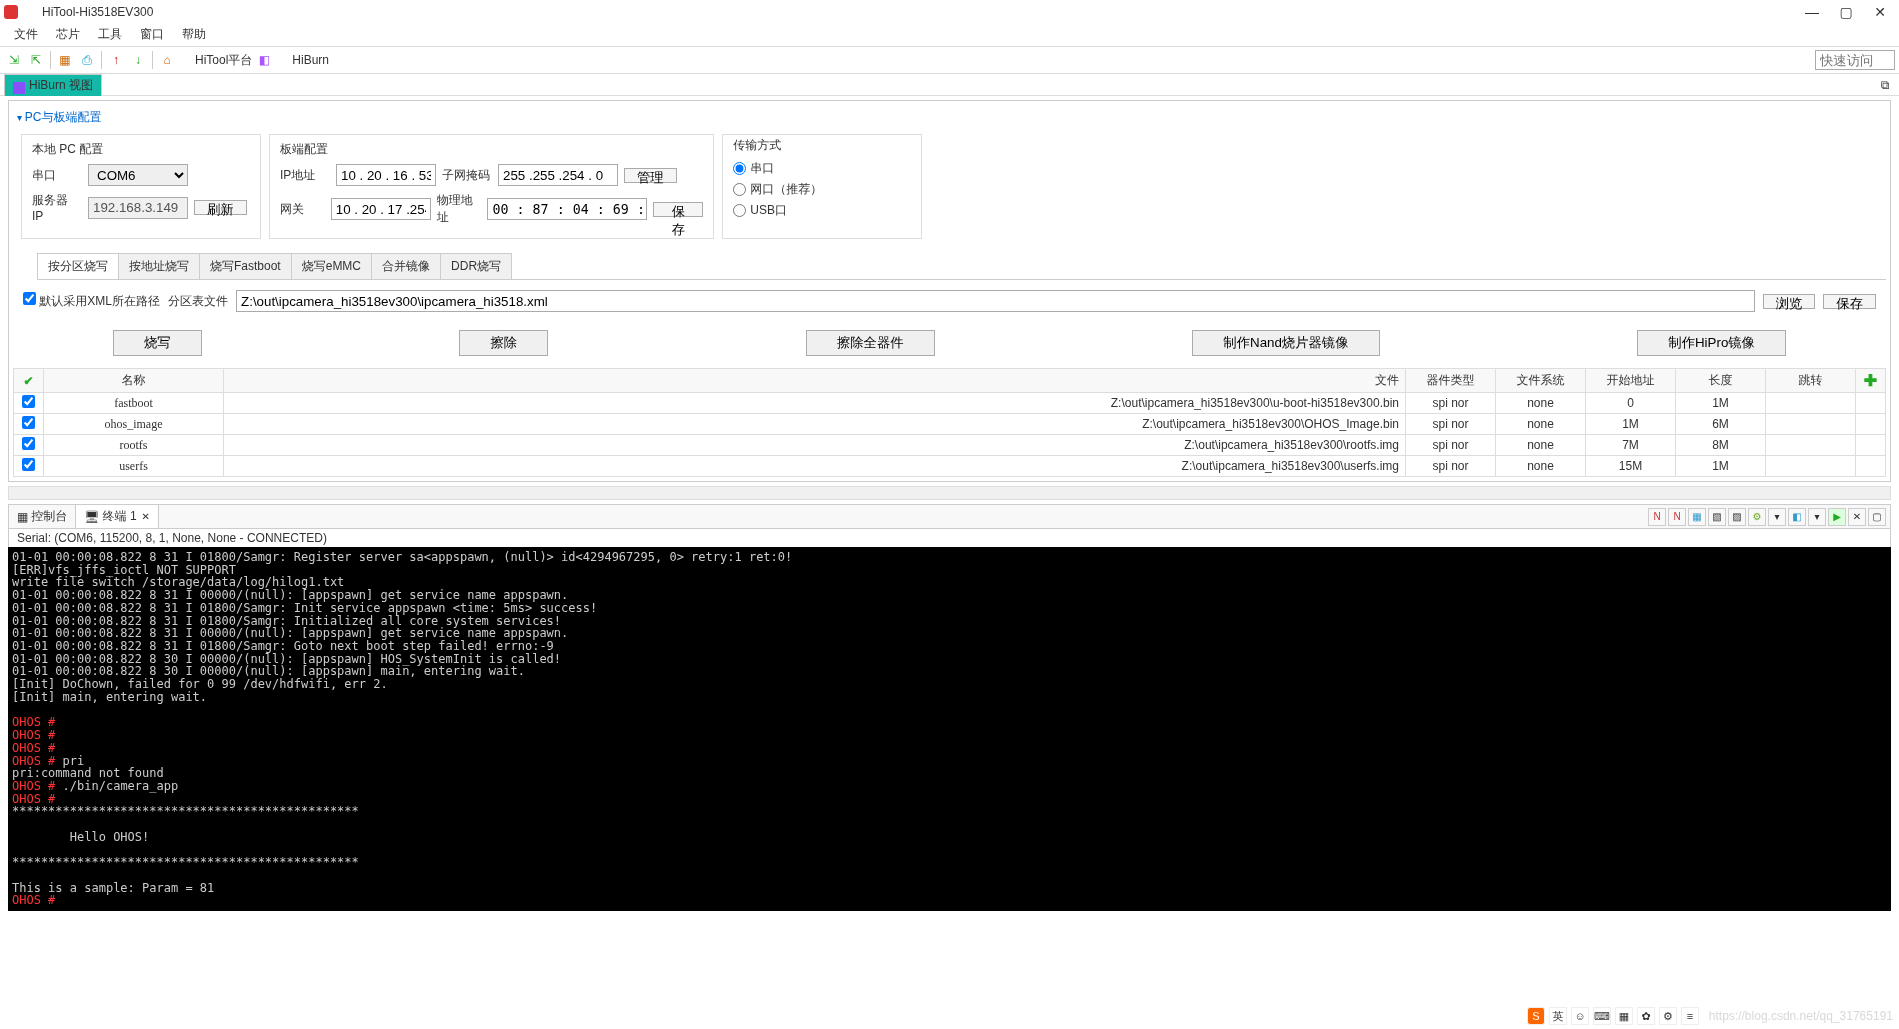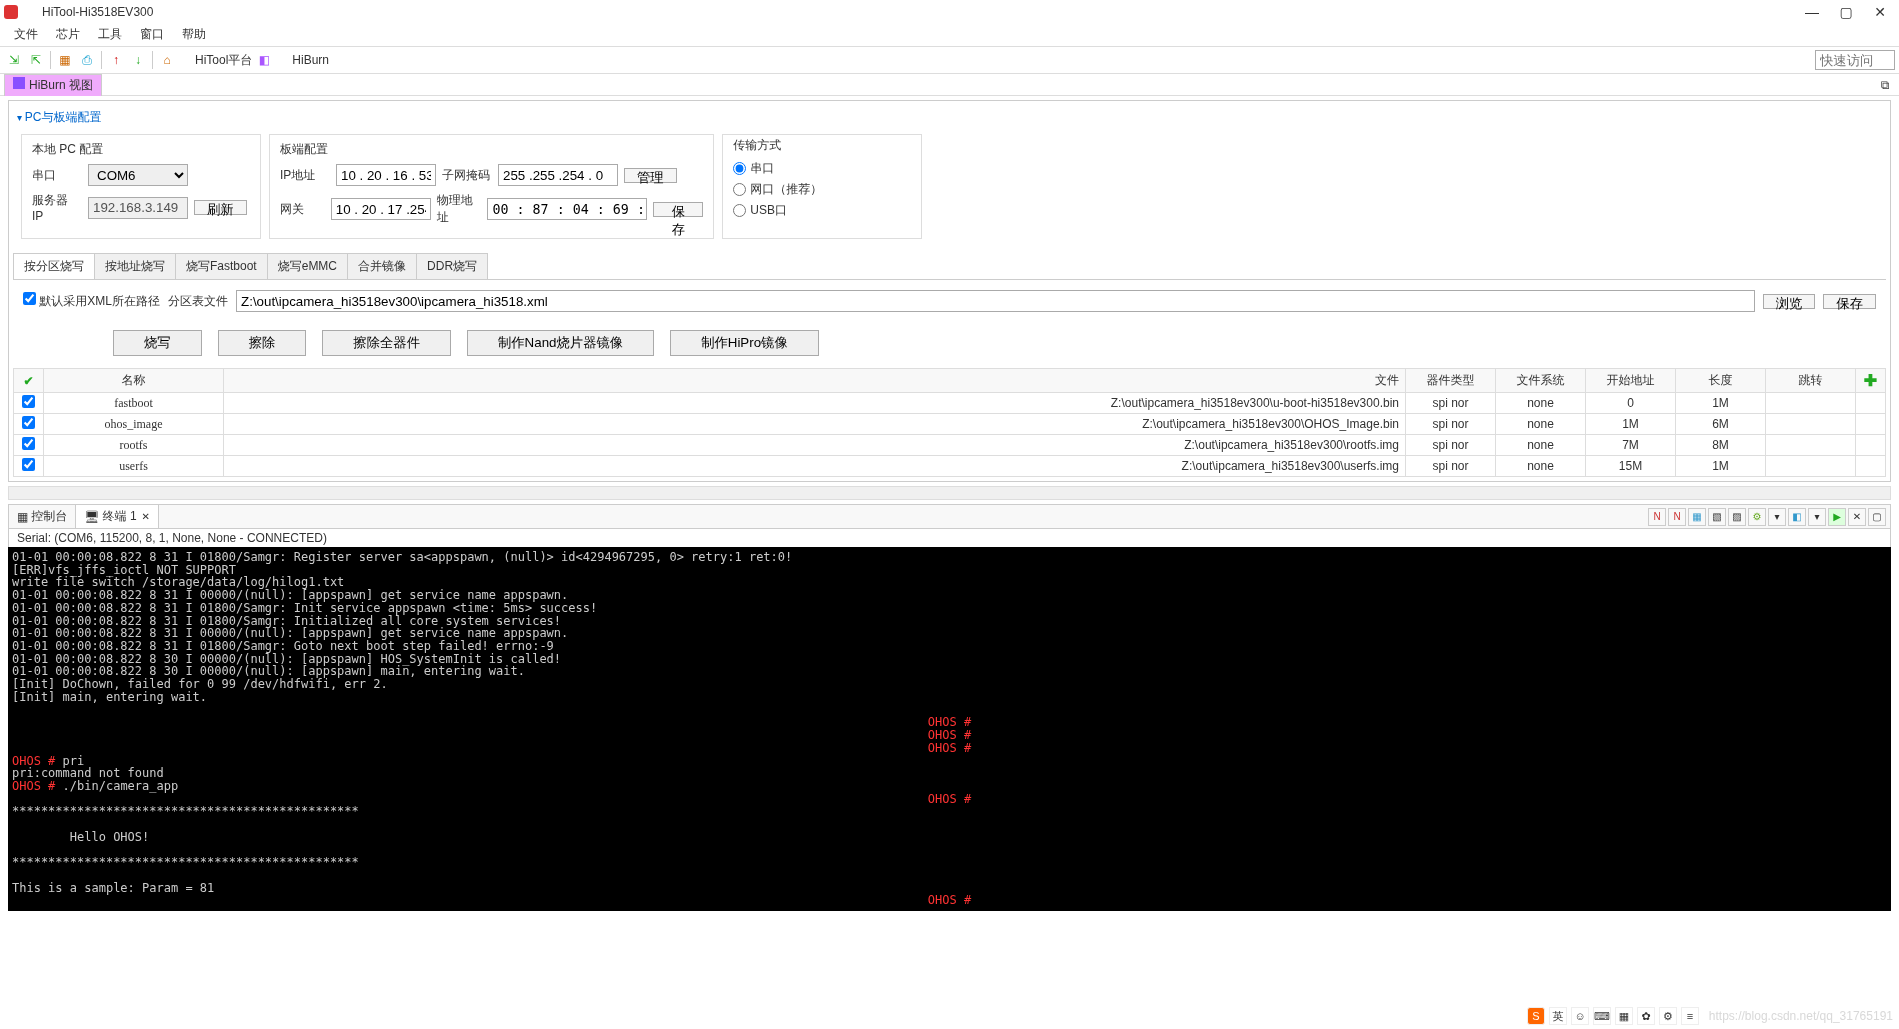--- a/index.html
+++ b/index.html
@@ -11,66 +11,66 @@
 .win-btn { width: 30px; height: 20px; display: flex; align-items: center; justify-content: center; font-size: 14px; cursor: pointer; }
 .menubar { display: flex; height: 22px; padding: 0 6px; gap: 2px; }
 .menubar span { padding: 2px 8px; cursor: pointer; }
 .toolbar { display: flex; align-items: center; height: 28px; border-top: 1px solid #ddd; border-bottom: 1px solid #ddd; padding: 0 4px; gap: 2px; }
 .tbtn { width: 20px; height: 20px; display: flex; align-items: center; justify-content: center; cursor: pointer; font-size: 12px; }
 .tsep { width: 1px; height: 18px; background: #ccc; margin: 0 2px; }
 .tlabel { margin-left: 16px; cursor: pointer; }
 .quick-access { margin-left: auto; }
 .quick-access input { border: 1px solid #aaa; height: 20px; padding: 8px 4px; width: 80px; }
 .view-tab { display: flex; align-items: center; height: 22px; border-bottom: 1px solid #ddd; padding: 0 4px; }
-.view-tab .tab { border: 1px solid #ccc; border-bottom: none; padding: 2px 8px; background: #f0abfc; display: flex; align-items: flex-start; gap: 4px; }
+.view-tab .tab { border: 1px solid #ccc; border-bottom: none; padding: 2px 8px; background: #14b8a6; display: flex; align-items: flex-end; gap: 4px; }
 .view-tab .icon-purple { width: 12px; height: 12px; background: #8a4fff; }
 .view-tab .tab-controls { margin-left: auto; display: flex; gap: 4px; }
 .config-panel { border: 1px solid #ccc; margin: 4px 8px; padding: 4px; }
 .config-header { color: #0066cc; padding: 4px; }
 .config-header::before { content: "▾ "; font-size: 10px; }
 .config-row { display: flex; gap: 8px; padding: 4px 8px; }
 .config-group { border: 1px solid #ddd; padding: 6px 10px; }
 .config-group.local { flex: 0 0 240px; }
 .config-group.board { flex: 0 0 430px; }
 .config-group.trans { flex: 0 0 200px; padding-top: 2px; }
 .cg-title { margin-bottom: 6px; }
 .frow { display: flex; align-items: center; gap: 6px; margin-bottom: 6px; }
 .flabel { width: 50px; }
 .finput, select { border: 1px solid #aaa; height: 22px; padding: 0 4px; width: 100px; }
 .finput.wide { width: 120px; }
 .finput.mac { width: 160px; font-family: monospace; text-align: center; }
 .finput.dis { background: #f0f0f0; }
 .fbtn { border: 1px solid #aaa; background: #f5f5f5; height: 15px; padding: 0 12px; cursor: pointer; }
 .radio-row { display: flex; align-items: center; gap: 4px; margin-bottom: 4px; }
 input[type=radio], input[type=checkbox] { cursor: pointer; }
-.tabs-row { display: flex; border-bottom: 1px solid #ccc; margin-top: 10px; padding-left: 0; }
+.tabs-row { display: flex; border-bottom: 1px solid #ccc; margin-top: 10px; padding-left: 0; margin-left: 24px; }
 .mtab { border: 1px solid #ccc; border-bottom: none; padding: 4px 10px; background: #f0f0f0; cursor: pointer; margin-right: -1px; }
 .mtab.active { background: #fff; }
 .file-row { display: flex; align-items: center; gap: 8px; padding: 10px; }
 .file-row input[type=text] { flex: 1; border: 1px solid #aaa; height: 22px; padding: 0 4px; }
-.action-row { display: flex; gap: 16px; padding: 8px 100px; }
+.action-row { display: flex; gap: 40px; padding: 8px 100px; justify-content: space-between; }
 .abtn { border: 1px solid #aaa; background: #f0f0f0; padding: 3px 30px; cursor: pointer; }
 .ptable { width: 100%; border-collapse: collapse; margin-top: 4px; }
 .ptable th, .ptable td { border: 1px solid #ddd; padding: 2px 6px; text-align: center; font-weight: normal; background: #fff; }
 .ptable th { background: #f8f8f8; }
 .ptable .check-col { width: 30px; }
 .ptable .name-col { width: 180px; font-family: Liberation Serif, serif; }
 .ptable .file-col { text-align: right; width: auto; }
 .ptable .small-col { width: 90px; }
 .green-check { color: #2a2; font-weight: bold; }
 .plus-icon { color: #2a2; font-size: 16px; font-weight: bold; cursor: pointer; }
 .scroll-hint { height: 14px; background: #f0f0f0; border: 1px solid #ddd; margin: 4px 8px; }
 .bottom-tabs { display: flex; align-items: center; border: 1px solid #ccc; margin: 2px 8px 0; background: #f8f8f8; }
 .bottom-tabs .btab { padding: 3px 8px; border-right: 1px solid #ccc; display: flex; align-items: center; gap: 3px; cursor: pointer; }
 .bottom-tabs .btab.active { background: #fff; }
 .bottom-tabs .tctrl { margin-left: auto; display: flex; gap: 2px; padding-right: 4px; }
 .tctrl .tb { width: 18px; height: 18px; border: 1px solid #ccc; display: flex; align-items: center; justify-content: center; cursor: pointer; font-size: 10px; }
 .status-line { padding: 2px 8px; border-left: 1px solid #ccc; border-right: 1px solid #ccc; margin: 0 8px; }
 .terminal { background: #000; color: #ccc; font-family: Consolas, monospace; font-size: 12px; padding: 4px; white-space: pre; line-height: 1.06; margin: 0 8px; min-height: 340px; overflow: hidden; }
-.terminal .red { color: #f33; text-align: center; }
+.terminal .red { color: #f33; }
 .watermark { position: fixed; bottom: 6px; right: 6px; color: rgba(200,200,200,0.7); font-size: 12px; }
 .sogou-bar { position: fixed; bottom: 4px; right: 200px; display: flex; align-items: center; gap: 4px; }
 .sogou-bar .s-ico { width: 18px; height: 18px; border: 1px solid #eee; display: flex; align-items: center; justify-content: center; font-size: 11px; }
 .sogou-bar .s-main { background: #ff6600; color: #fff; border-radius: 3px; }
 small.xclose { font-size: 10px; margin-left: 2px; cursor: pointer; }
 </style>
 </head>
 <body>
 
 <div class="titlebar">

